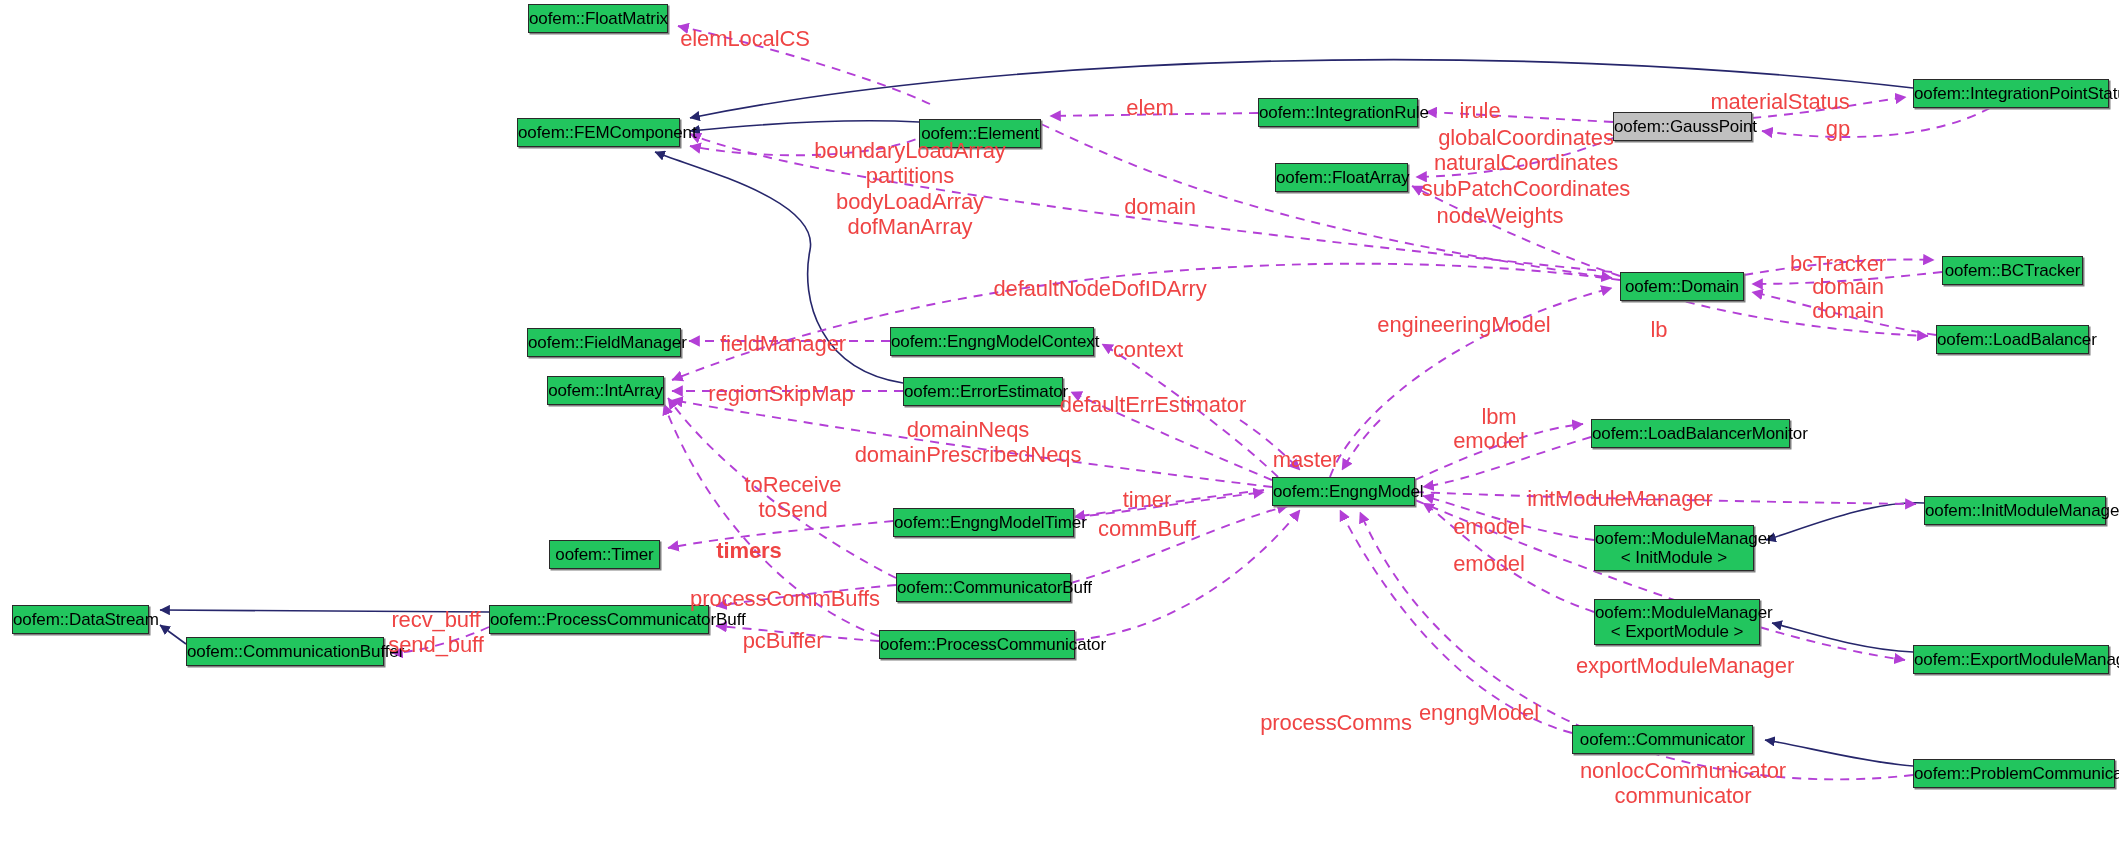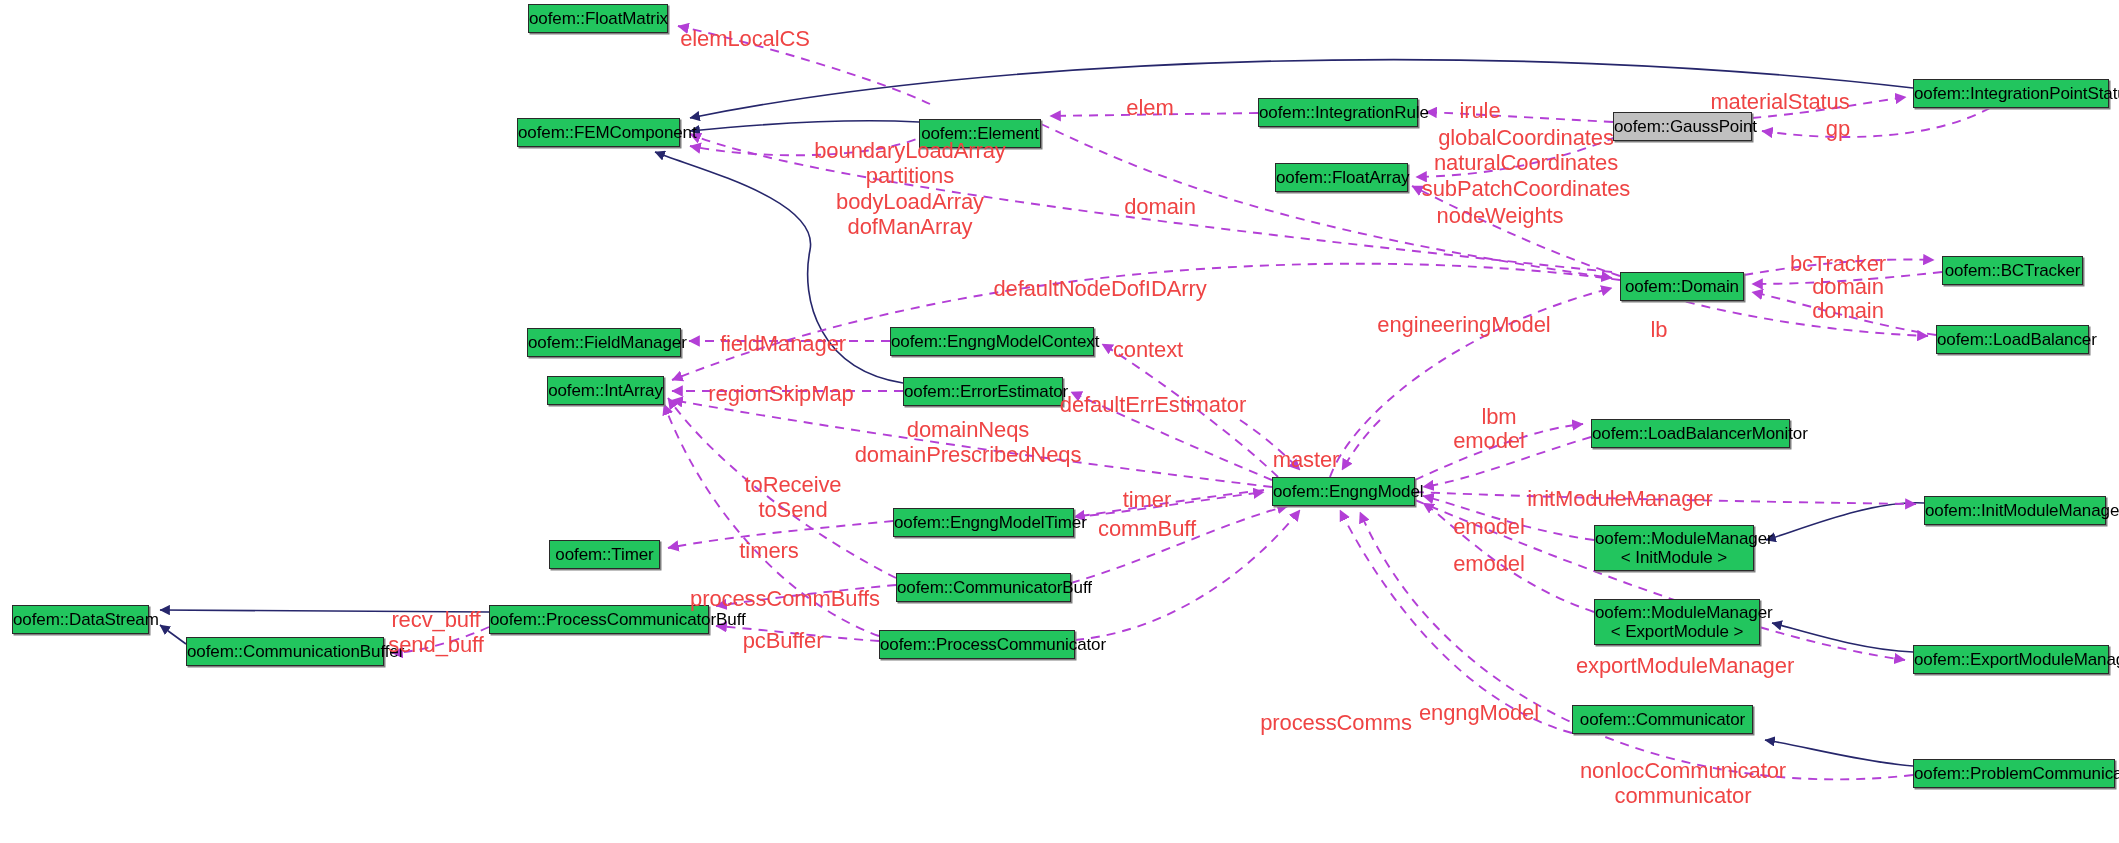--- a/index.html
+++ b/index.html
@@ -257,21 +257,21 @@
     </div>
     <div class="node" style="left: 1913px; top: 645px; width: 196px; height: 29px;">
       <span class="node-text">oofem::ExportModuleManager</span>
     </div>
     <div class="node" style="left: 186px; top: 637px; width: 198px; height: 29px;">
       <span class="node-text">oofem::CommunicationBuffer</span>
     </div>
     <div class="node" style="left: 879px; top: 630px; width: 196px; height: 29px;">
       <span class="node-text">oofem::ProcessCommunicator</span>
     </div>
-    <div class="node" style="left: 1572px; top: 705px; width: 181px; height: 29px;">
+    <div class="node" style="left: 1572px; top: 725px; width: 181px; height: 29px;">
       <span class="node-text">oofem::Communicator</span>
     </div>
     <div class="node" style="left: 1913px; top: 759px; width: 202px; height: 29px;">
       <span class="node-text">oofem::ProblemCommunicator</span>
     </div>
   </div>
 
   <div id="label-layer">
     <div class="edge-label" style="left: 745px; top: 26px; width: auto; transform: translateX(-50%); display: inline-block; white-space: pre;">elemLocalCS</div>
     <div class="edge-label" style="left: 1150px; top: 95px; width: auto; transform: translateX(-50%); display: inline-block; white-space: pre;">elem</div>
@@ -301,21 +301,21 @@
     <div class="edge-label" style="left: 968px; top: 417px; width: auto; transform: translateX(-50%); display: inline-block; white-space: pre;">domainNeqs
 domainPrescribedNeqs</div>
     <div class="edge-label" style="left: 1489px; top: 428px; width: auto; transform: translateX(-50%); display: inline-block; white-space: pre;">emodel</div>
     <div class="edge-label" style="left: 793px; top: 472px; width: auto; transform: translateX(-50%); display: inline-block; white-space: pre;">toReceive
 toSend</div>
     <div class="edge-label" style="left: 1306px; top: 447px; width: auto; transform: translateX(-50%); display: inline-block; white-space: pre;">master</div>
     <div class="edge-label" style="left: 1620px; top: 486px; width: auto; transform: translateX(-50%); display: inline-block; white-space: pre;">initModuleManager</div>
     <div class="edge-label" style="left: 1147px; top: 487px; width: auto; transform: translateX(-50%); display: inline-block; white-space: pre;">timer</div>
     <div class="edge-label" style="left: 1489px; top: 514px; width: auto; transform: translateX(-50%); display: inline-block; white-space: pre;">emodel</div>
     <div class="edge-label" style="left: 1147px; top: 516px; width: auto; transform: translateX(-50%); display: inline-block; white-space: pre;">commBuff</div>
-    <div class="edge-label" style="left: 769px; top: 538px; width: auto; transform: translateX(-50%); display: inline-block; white-space: pre;">timers</div>
+    <div class="edge-label" style="left: 749px; top: 538px; width: auto; transform: translateX(-50%); display: inline-block; white-space: pre; font-weight: bold;">timers</div>
     <div class="edge-label" style="left: 1489px; top: 551px; width: auto; transform: translateX(-50%); display: inline-block; white-space: pre;">emodel</div>
     <div class="edge-label" style="left: 785px; top: 586px; width: auto; transform: translateX(-50%); display: inline-block; white-space: pre;">processCommBuffs</div>
     <div class="edge-label" style="left: 422px; top: 607px; width: auto; transform: translateX(-50%); display: inline-block; white-space: pre; margin-left: 14px;">recv_buff
 send_buff</div>
     <div class="edge-label" style="left: 783px; top: 628px; width: auto; transform: translateX(-50%); display: inline-block; white-space: pre;">pcBuffer</div>
     <div class="edge-label" style="left: 1685px; top: 653px; width: auto; transform: translateX(-50%); display: inline-block; white-space: pre;">exportModuleManager</div>
     <div class="edge-label" style="left: 1336px; top: 710px; width: auto; transform: translateX(-50%); display: inline-block; white-space: pre;">processComms</div>
     <div class="edge-label" style="left: 1479px; top: 700px; width: auto; transform: translateX(-50%); display: inline-block; white-space: pre;">engngModel</div>
     <div class="edge-label" style="left: 1683px; top: 758px; width: auto; transform: translateX(-50%); display: inline-block; white-space: pre;">nonlocCommunicator
 communicator</div>

